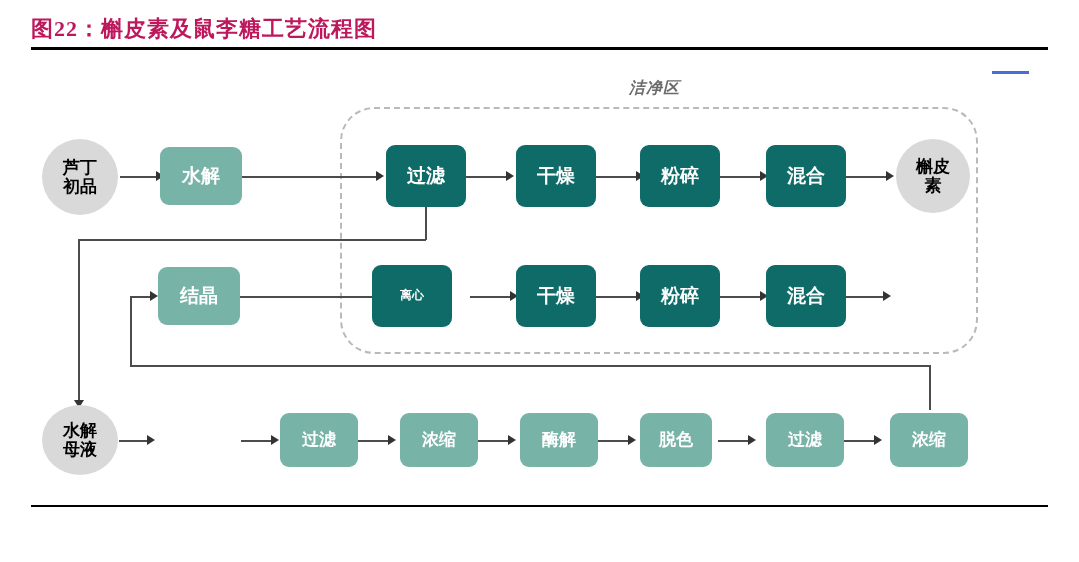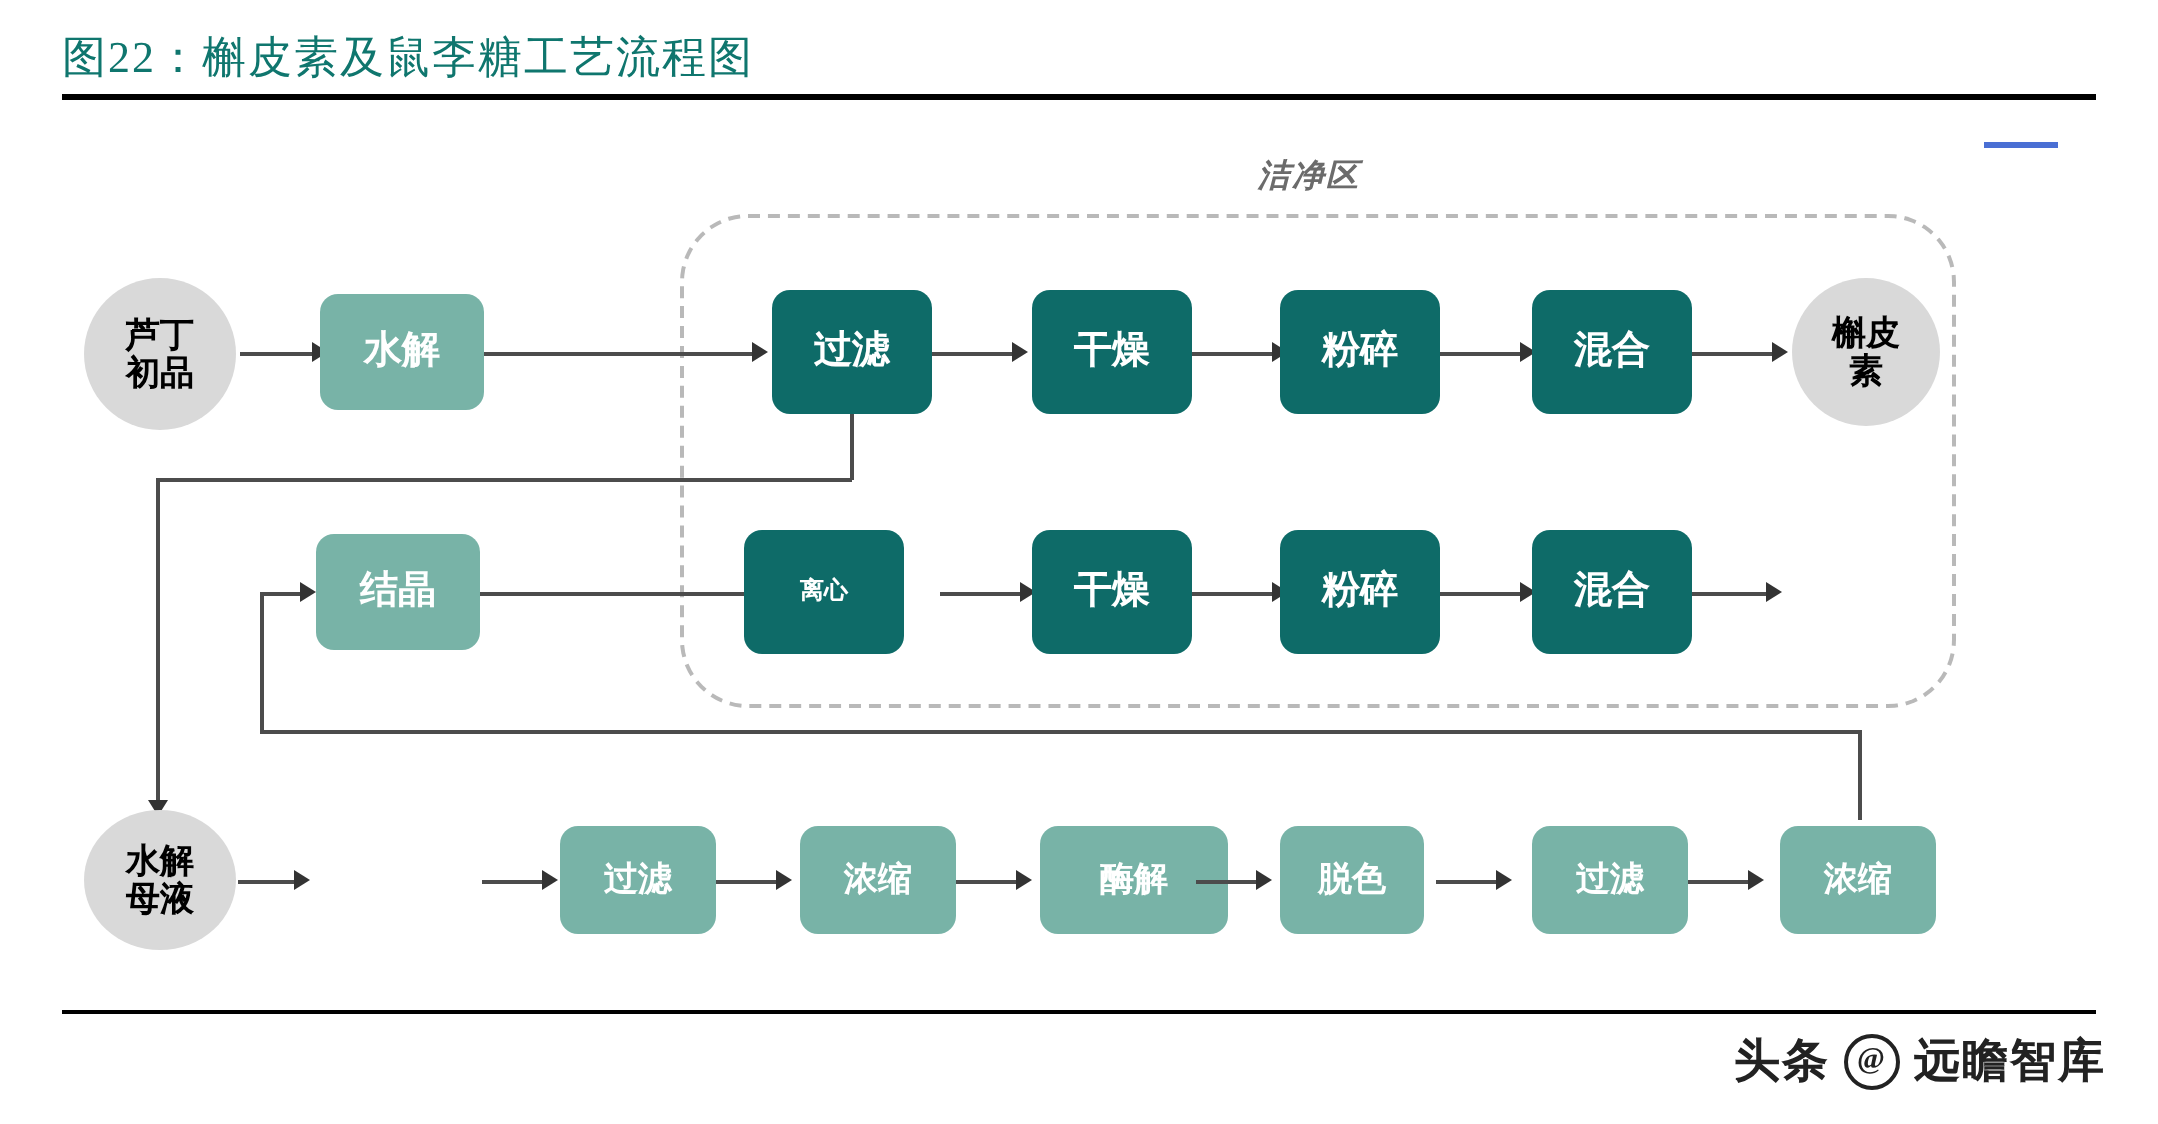--- a/index.html
+++ b/index.html
@@ -12,22 +12,22 @@
     position:relative;
     width:1079px;height:562px;
     background:#ffffff;
     overflow:hidden;
   }
 
   
   #figure-title{
     position:absolute;left:31px;top:14px;
     font-family:"Liberation Serif","DejaVu Serif",serif;
-    font-size:22px;font-weight:normal;
-    color:#0f766e;
+    font-size:22px;font-weight:bold;
+    color:#be185d;
     letter-spacing:1px;
     white-space:nowrap;
   }
   #title-rule{
     position:absolute;left:31px;top:47px;
     width:1017px;height:3px;background:#000000;
   }
 
   
   #footer-rule{
@@ -216,37 +216,32 @@
   <div class="node box-light" style="left:280px;top:413px;width:78px;height:54px;font-size:17px;">过滤</div>
 
   <div class="conn h" style="left:358px;top:440px;width:32px;"></div>
   <div class="arrow right" style="left:388px;top:435px;"></div>
 
   <div class="node box-light" style="left:400px;top:413px;width:78px;height:54px;font-size:17px;">浓缩</div>
 
   <div class="conn h" style="left:478px;top:440px;width:32px;"></div>
   <div class="arrow right" style="left:508px;top:435px;"></div>
 
-  <div class="node box-light" style="left:520px;top:413px;width:94px;height:54px;font-size:17px;">酶解</div>
+  <div class="node box-light" style="left:520px;top:413px;width:78px;height:54px;font-size:17px;">酶解</div>
 
   <div class="conn h" style="left:598px;top:440px;width:32px;"></div>
   <div class="arrow right" style="left:628px;top:435px;"></div>
 
   <div class="node box-light" style="left:640px;top:413px;width:72px;height:54px;font-size:17px;">脱色</div>
 
   <div class="conn h" style="left:718px;top:440px;width:32px;"></div>
   <div class="arrow right" style="left:748px;top:435px;"></div>
 
   <div class="node box-light" style="left:766px;top:413px;width:78px;height:54px;font-size:17px;">过滤</div>
 
   <div class="conn h" style="left:844px;top:440px;width:32px;"></div>
   <div class="arrow right" style="left:874px;top:435px;"></div>
 
   <div class="node box-light" style="left:890px;top:413px;width:78px;height:54px;font-size:17px;">浓缩</div>
 
   <div id="footer-rule"></div>
-  <div id="watermark">
-    <span>头条</span>
-    <span class="wm-at">@</span>
-    <span>远瞻智库</span>
-  </div>
 
 </div>
 
 </body></html>

